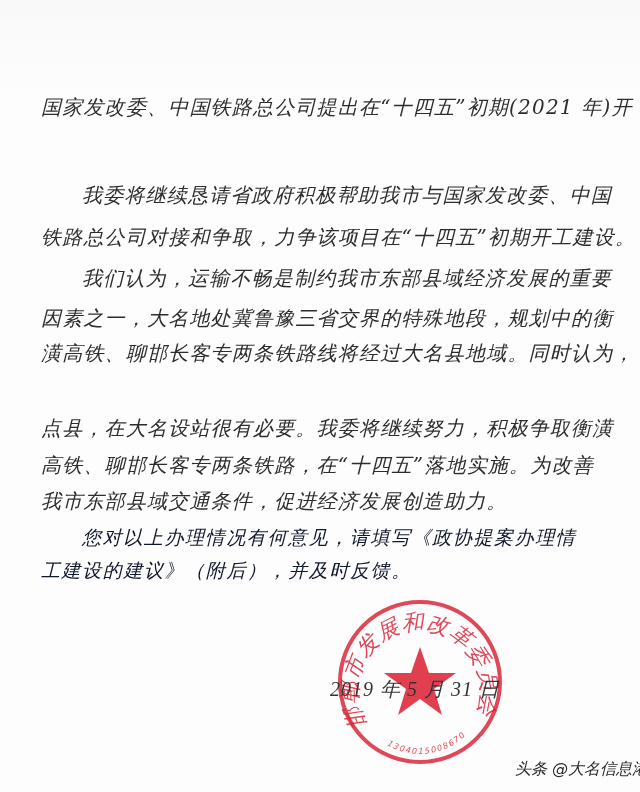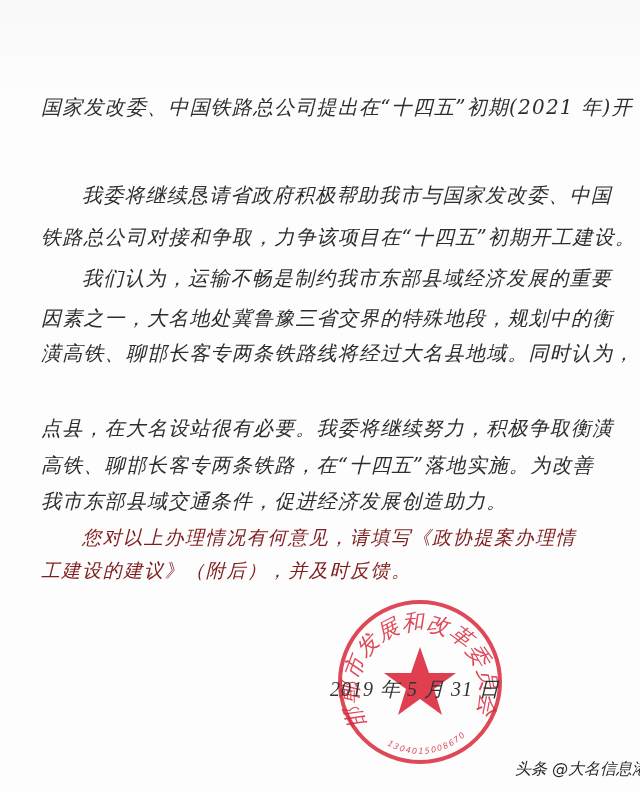--- a/index.html
+++ b/index.html
@@ -7,21 +7,21 @@
     width: 640px; height: 792px; overflow: hidden; position: relative;
     background: #ffffff;
     font-family: "DejaVu Serif", "Liberation Serif", serif;
     color: #2b2b2b;
   }
   .page { position: absolute; inset: 0; background: #fdfdfd; font-style: italic; }
   .bleed { position: absolute; left: 0; right: 0; top: 0; height: 90px;
     background: linear-gradient(#f6f6f6, #fcfcfc); opacity: .6; }
   .line { position: absolute; left: 41px; white-space: nowrap; font-size: 20px; line-height: 24px;
     letter-spacing: 1.2px; color: #2d2d2d; }
-  .line.sm { font-size: 19px; letter-spacing: 1.6px; color: #7f1d1d; }
+  .line.sm { font-size: 19px; letter-spacing: 1.6px; color: #0f172a; }
   .indent { left: 82px; }
   .stamp { position: absolute; left: 335px; top: 597px; width: 170px; height: 170px; }
   .date { position: absolute; left: 330px; top: 676px; font-family: "Liberation Serif", serif;
     font-size: 20px; color: #333; letter-spacing: 1px; white-space: nowrap; }
   .watermark { position: absolute; left: 515px; top: 759px; font-family: "DejaVu Sans", sans-serif;
     font-size: 16px; color: #2a2a2a; white-space: nowrap; }
 </style>
 </head>
 <body>
 

